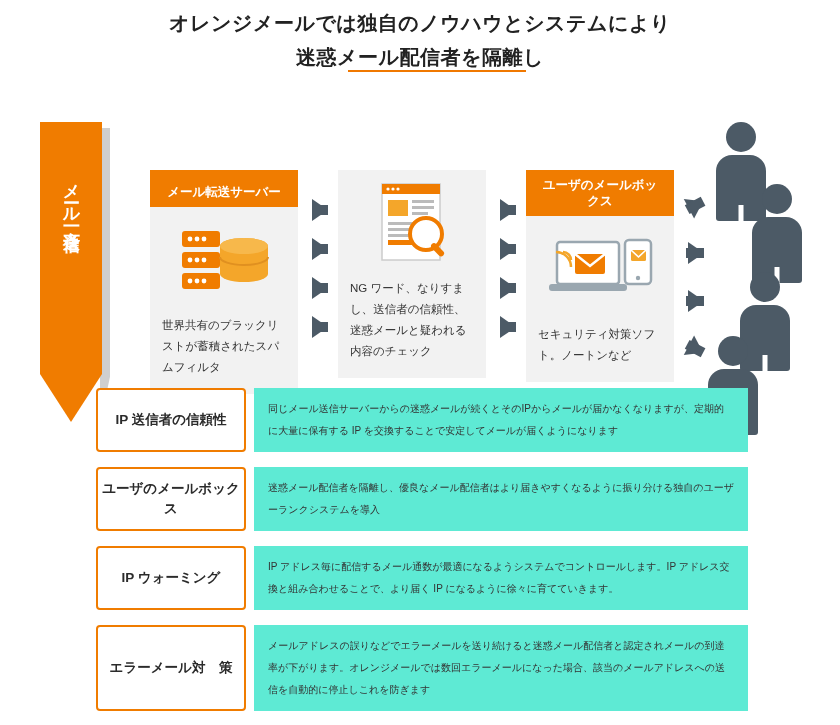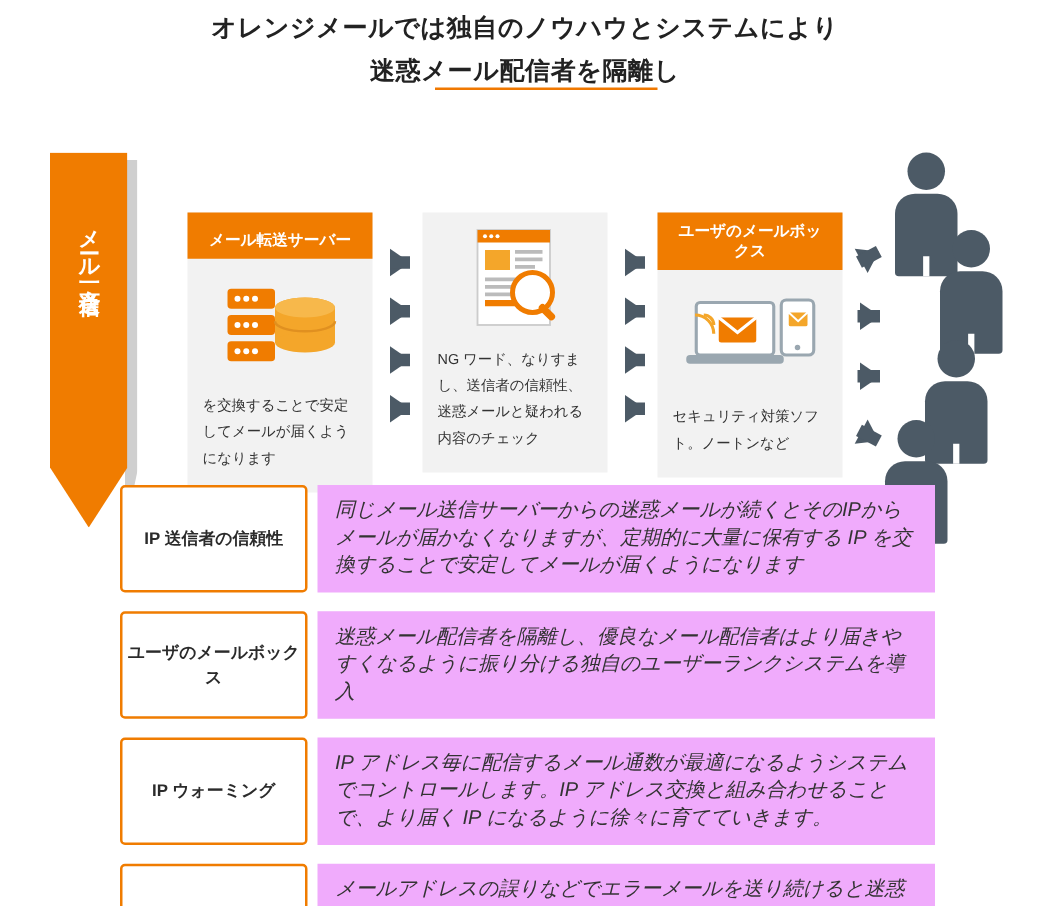--- a/index.html
+++ b/index.html
@@ -230,30 +230,29 @@
     align-items: center;
     justify-content: center;
     text-align: center;
     line-height: 20px;
     box-sizing: border-box;
     background: #ffffff;
     flex: 0 0 150px;
   }
   .feature-desc {
     flex: 1;
-    background: #f0abfc;
-    font-size: 16px;
+    background: #5eead4;
+    font-size: 10px;
     line-height: 22px;
     color: #333333;
     padding: 10px 14px;
     display: flex;
     align-items: center;
     margin-left: 8px;
     box-sizing: border-box;
-    font-style: italic;
   }
   .feature-desc span { display: block; }
 </style>
 </head>
 <body>
 
 <div class="title-block">
   <div class="title-line">オレンジメールでは独自のノウハウとシステムにより</div>
   <div class="title-line">
     <span class="title-line-2">
@@ -292,21 +291,21 @@
         </g>
         <g fill="#f4a62a">
           <ellipse cx="68" cy="27" rx="24" ry="8"></ellipse>
           <rect x="44" y="27" width="48" height="28"></rect>
           <ellipse cx="68" cy="55" rx="24" ry="8"></ellipse>
         </g>
         <ellipse cx="68" cy="27" rx="24" ry="8" fill="#f7b84b"></ellipse>
         <path d="M44 38 a24 8 0 0 0 48 0" fill="none" stroke="#e09020" stroke-width="2"></path>
       </svg>
     </div>
-    <div class="card-text">を交換することで安定してメールが届くようになります</div>
+    <div class="card-text">世界共有のブラックリストが蓄積されたスパムフィルタ</div>
   </div>
 
   <div class="arrow-col" id="arrows-1">
     <div class="arrow-right"></div>
     <div class="arrow-right"></div>
     <div class="arrow-right"></div>
     <div class="arrow-right"></div>
   </div>
 
   <div class="card" id="card-2">

